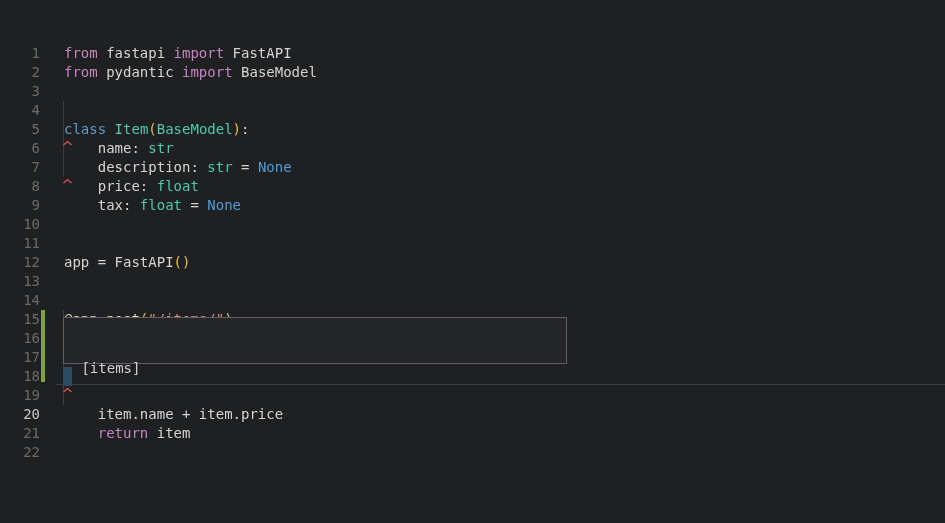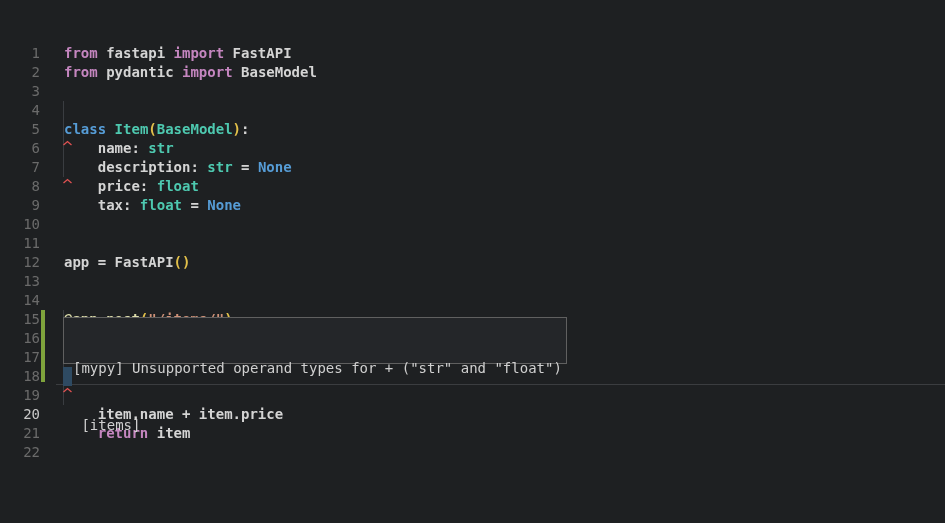--- a/index.html
+++ b/index.html
@@ -9,21 +9,21 @@
     font-family:"DejaVu Sans Mono","Liberation Mono",monospace;
     font-size:14px;line-height:19px;
   }
   #editor{
     position:relative;width:945px;height:523px;box-sizing:border-box;
     padding-top:6px;overflow:hidden;white-space:pre;
   }
   .row{display:flex;height:19px;}
   .ln{flex:none;width:40px;text-align:right;color:#6b6b6b;}
   .ln.active{color:#c9c9c9;}
-  .code{flex:1;padding-left:24px;font-weight:bold;}
+  .code{flex:1;padding-left:24px;}
   .overlay{position:absolute;}
   #git-bar{left:41px;width:4px;background:#7fa33c;}
   .indent-guide{left:63px;width:1px;background:#3a3d41;}
   #cursor-block{left:63px;width:9px;height:19px;background:#2e4a62;}
   #cursorline{left:56px;right:0;height:1px;background:#3b3d40;}
   .squiggle{left:63px;width:10px;height:6px;}
   #tooltip{
     position:absolute;left:63px;top:317px;width:504px;height:47px;
     box-sizing:border-box;border:1px solid #606060;background:#242629;
     color:#d0d0d0;padding:3px 0 0 9px;z-index:5;white-space:pre;
@@ -35,15 +35,14 @@
 
 <div id="editor">
   
 <div class="row"><span class="ln">1</span><span class="code"><span style="color: rgb(197, 134, 192);">from</span><span style="color: rgb(212, 212, 212);"> fastapi </span><span style="color: rgb(197, 134, 192);">import</span><span style="color: rgb(212, 212, 212);"> FastAPI</span></span></div><div class="row"><span class="ln">2</span><span class="code"><span style="color: rgb(197, 134, 192);">from</span><span style="color: rgb(212, 212, 212);"> pydantic </span><span style="color: rgb(197, 134, 192);">import</span><span style="color: rgb(212, 212, 212);"> BaseModel</span></span></div><div class="row"><span class="ln">3</span><span class="code"></span></div><div class="row"><span class="ln">4</span><span class="code"></span></div><div class="row"><span class="ln">5</span><span class="code"><span style="color: rgb(86, 156, 214);">class</span><span style="color: rgb(212, 212, 212);"> </span><span style="color: rgb(78, 201, 176);">Item</span><span style="color: rgb(226, 192, 74);">(</span><span style="color: rgb(78, 201, 176);">BaseModel</span><span style="color: rgb(226, 192, 74);">)</span><span style="color: rgb(212, 212, 212);">:</span></span></div><div class="row"><span class="ln">6</span><span class="code"><span style="color: rgb(212, 212, 212);">    name: </span><span style="color: rgb(78, 201, 176);">str</span></span></div><div class="row"><span class="ln">7</span><span class="code"><span style="color: rgb(212, 212, 212);">    description: </span><span style="color: rgb(78, 201, 176);">str</span><span style="color: rgb(212, 212, 212);"> = </span><span style="color: rgb(86, 156, 214);">None</span></span></div><div class="row"><span class="ln">8</span><span class="code"><span style="color: rgb(212, 212, 212);">    price: </span><span style="color: rgb(78, 201, 176);">float</span></span></div><div class="row"><span class="ln">9</span><span class="code"><span style="color: rgb(212, 212, 212);">    tax: </span><span style="color: rgb(78, 201, 176);">float</span><span style="color: rgb(212, 212, 212);"> = </span><span style="color: rgb(86, 156, 214);">None</span></span></div><div class="row"><span class="ln">10</span><span class="code"></span></div><div class="row"><span class="ln">11</span><span class="code"></span></div><div class="row"><span class="ln">12</span><span class="code"><span style="color: rgb(212, 212, 212);">app = FastAPI</span><span style="color: rgb(226, 192, 74);">()</span></span></div><div class="row"><span class="ln">13</span><span class="code"></span></div><div class="row"><span class="ln">14</span><span class="code"></span></div><div class="row"><span class="ln">15</span><span class="code"><span style="color: rgb(220, 220, 170);">@app.post</span><span style="color: rgb(226, 192, 74);">(</span><span style="color: rgb(206, 145, 120);">"/items/"</span><span style="color: rgb(226, 192, 74);">)</span></span></div><div class="row"><span class="ln">16</span><span class="code"><span style="color: rgb(86, 156, 214);">async</span><span style="color: rgb(212, 212, 212);"> </span><span style="color: rgb(86, 156, 214);">def</span><span style="color: rgb(212, 212, 212);"> </span><span style="color: rgb(220, 220, 170);">create_item</span><span style="color: rgb(226, 192, 74);">(</span><span style="color: rgb(215, 163, 106);">item</span><span style="color: rgb(212, 212, 212);">: </span><span style="color: rgb(78, 201, 176);">Item</span><span style="color: rgb(226, 192, 74);">)</span><span style="color: rgb(212, 212, 212);">:</span></span></div><div class="row"><span class="ln">17</span><span class="code"></span></div><div class="row"><span class="ln">18</span><span class="code"></span></div><div class="row"><span class="ln">19</span><span class="code"></span></div><div class="row"><span class="ln active">20</span><span class="code"><span style="color: rgb(212, 212, 212);">    item.name + item.price</span></span></div><div class="row"><span class="ln">21</span><span class="code"><span style="color: rgb(212, 212, 212);">    </span><span style="color: rgb(197, 134, 192);">return</span><span style="color: rgb(212, 212, 212);"> item</span></span></div><div class="row"><span class="ln">22</span><span class="code"></span></div><div class="overlay indent-guide" style="top: 101px; height: 76px;"></div><div class="overlay indent-guide" style="top: 310px; height: 95px;"></div><div class="overlay" id="git-bar" style="top: 310px; height: 72px;"></div><div class="overlay" id="cursorline" style="top: 384px;"></div><div class="overlay" id="cursor-block" style="top: 367px;"></div><div class="overlay squiggle" style="top: 132px;"><svg width="10" height="6">
         <polyline points="0.5,5 4.5,1.5 8.5,5" fill="none" stroke="#e05252" stroke-width="1.3"></polyline>
       </svg></div><div class="overlay squiggle" style="top: 170px;"><svg width="10" height="6">
         <polyline points="0.5,5 4.5,1.5 8.5,5" fill="none" stroke="#e05252" stroke-width="1.3"></polyline>
       </svg></div><div class="overlay squiggle" style="top: 379px;"><svg width="10" height="6">
         <polyline points="0.5,5 4.5,1.5 8.5,5" fill="none" stroke="#e05252" stroke-width="1.3"></polyline>
       </svg></div><div id="tooltip">
-    <div>[mypy] Unsupported operand types for + ("str" and "float")</div>
     <div> [items]</div>
   </div></div>
 
 </body></html>

